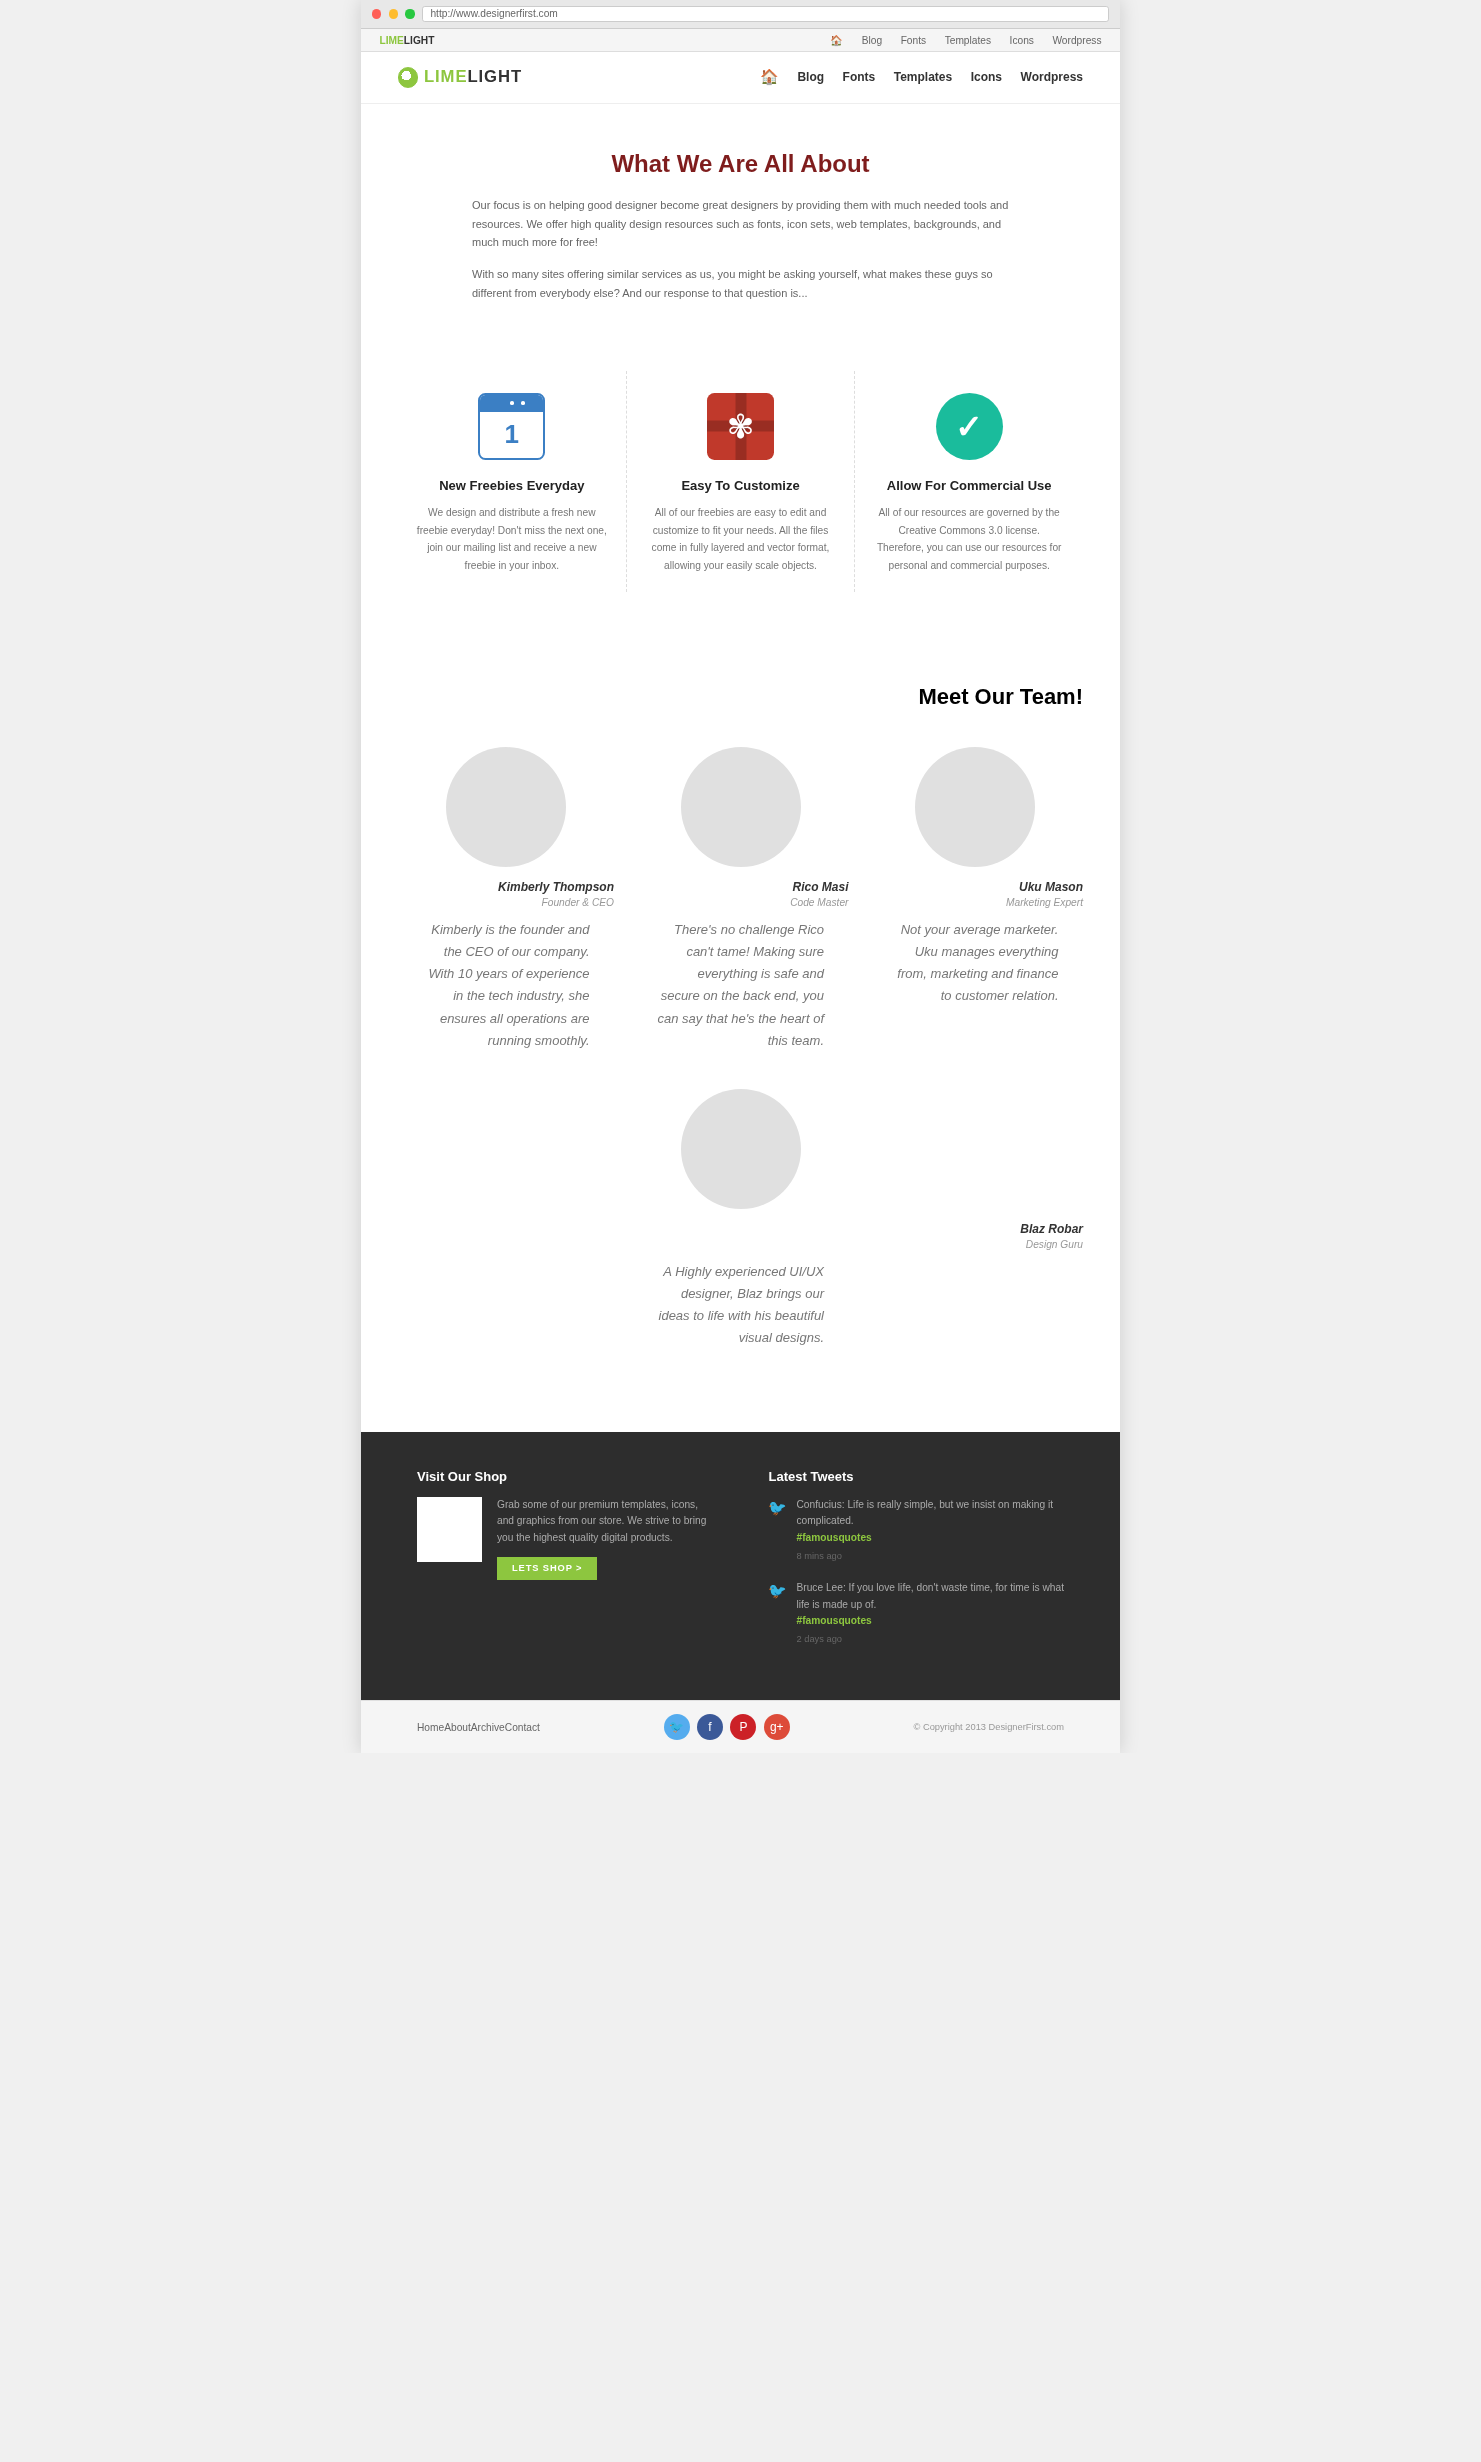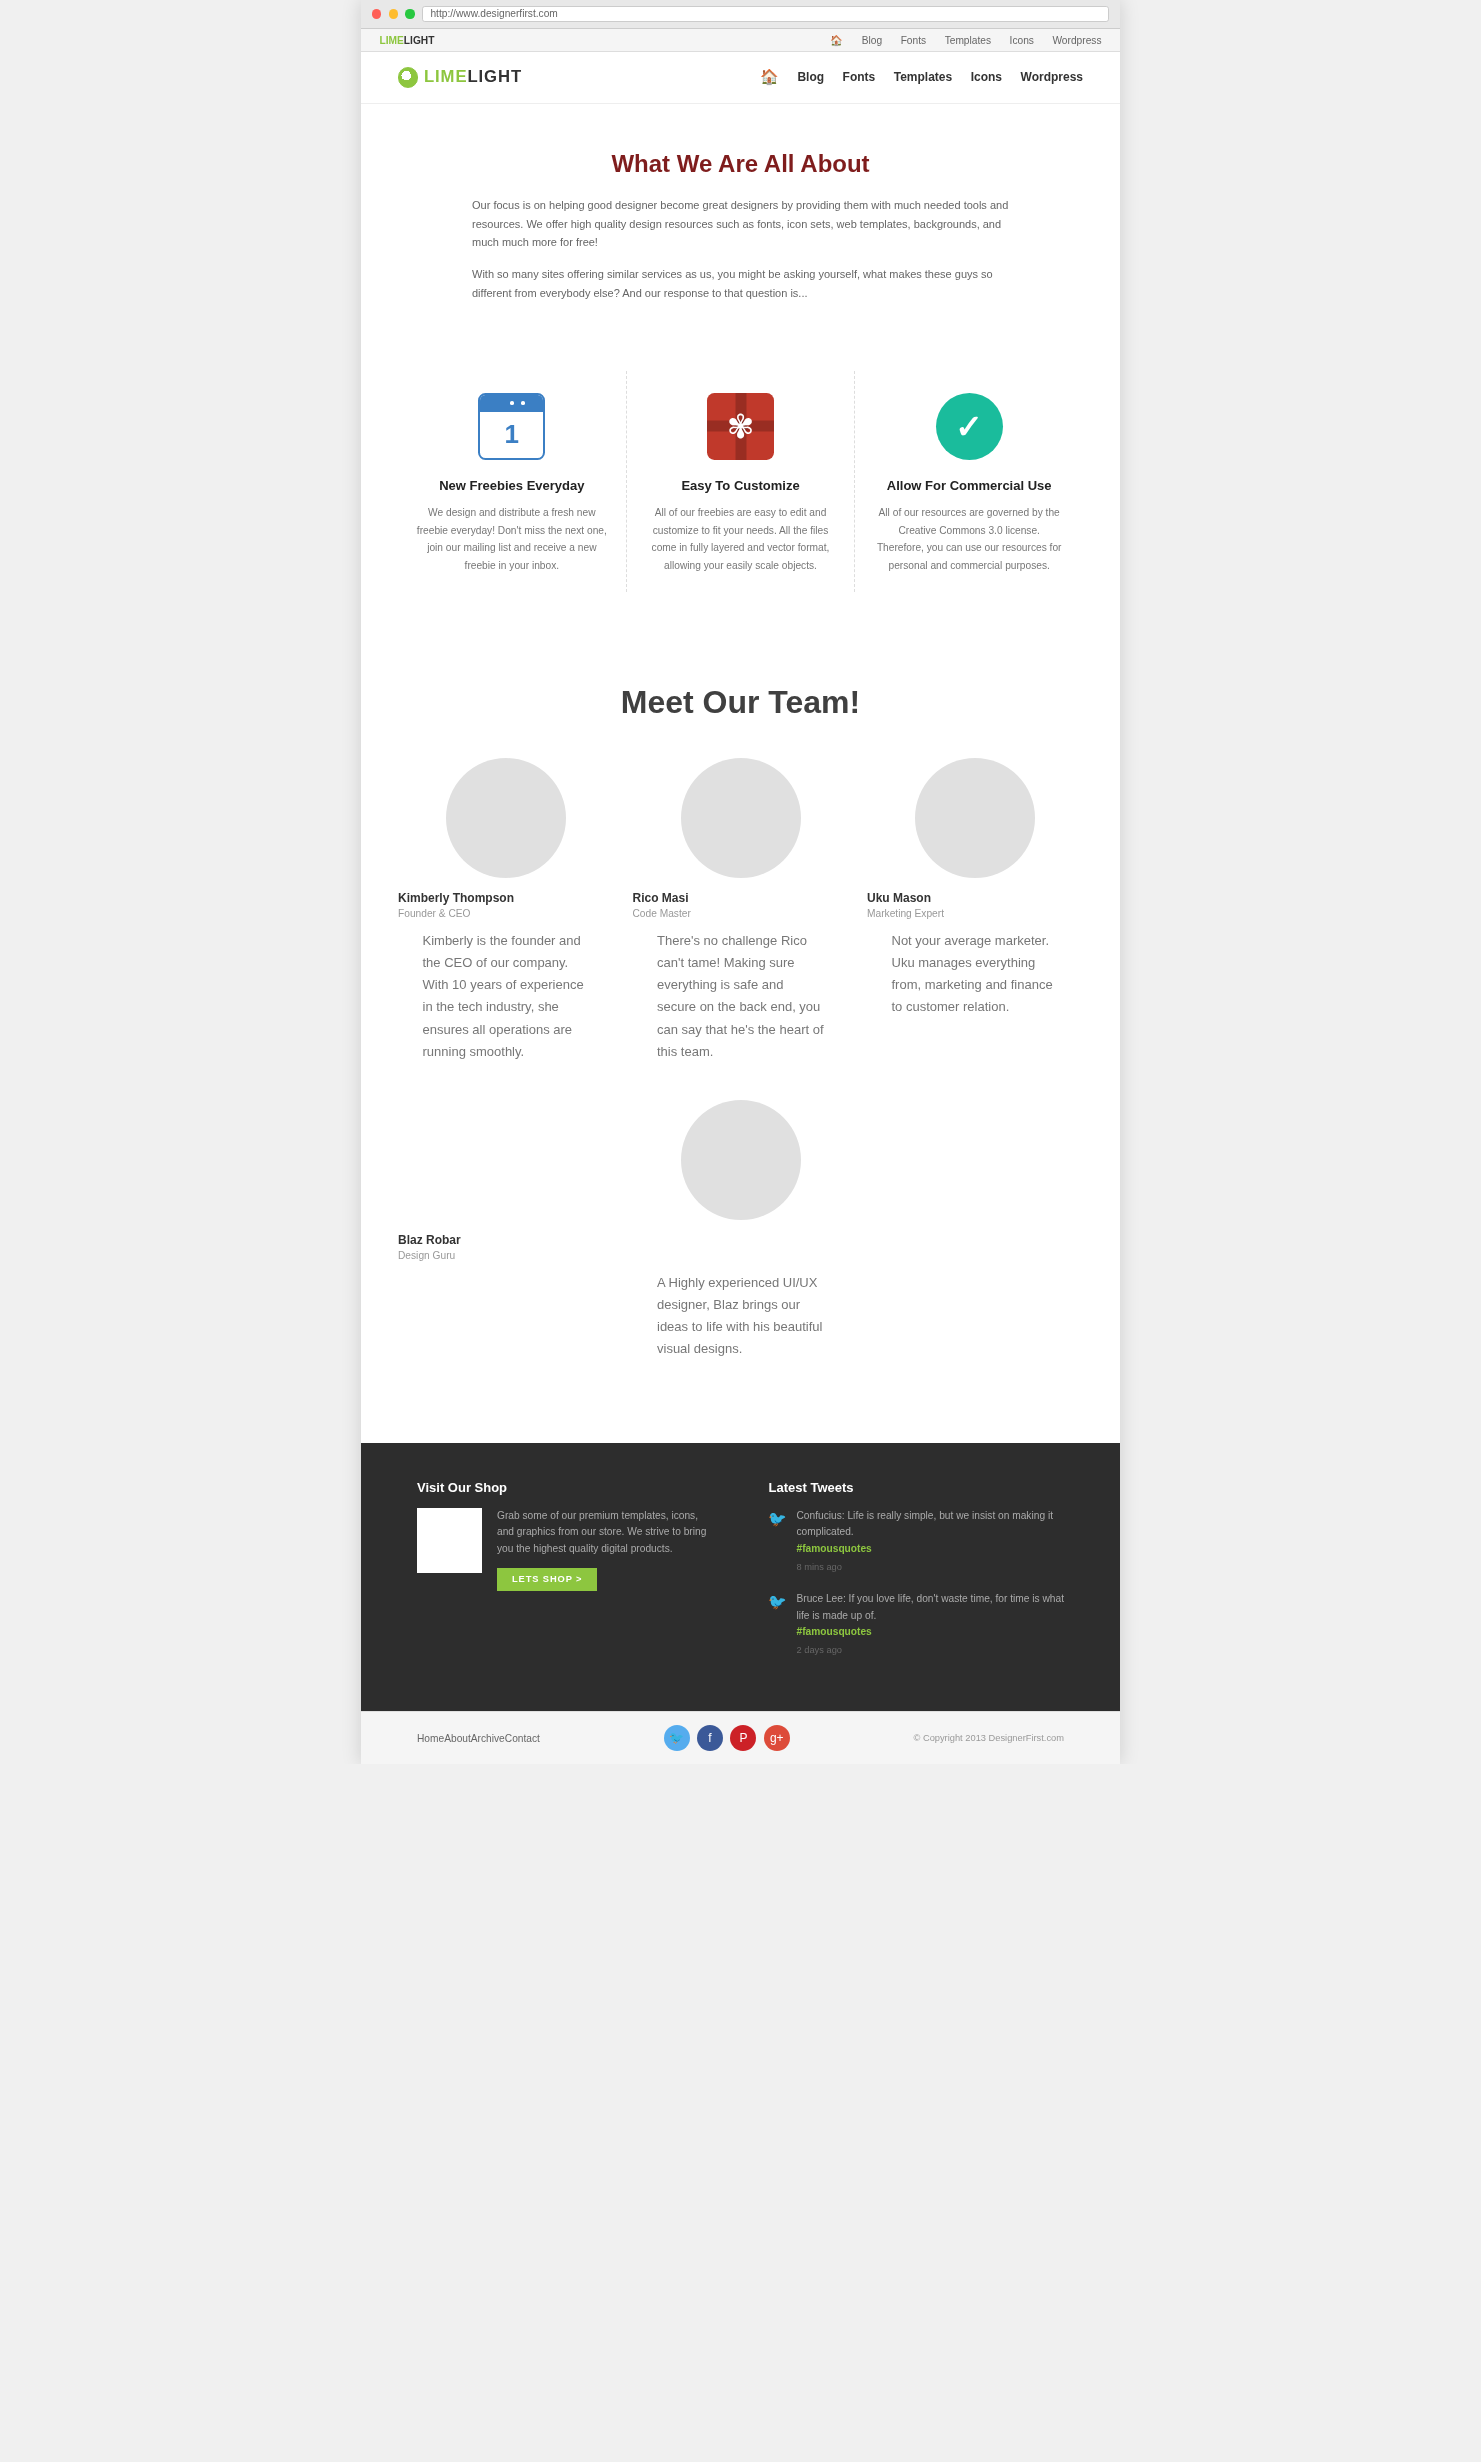--- a/index.html
+++ b/index.html
@@ -234,34 +234,36 @@
       line-height: 1.7;
     }
 
     
     .team-section {
       padding: 46px 37px;
       text-align: center;
       background: #fff;
     }
     .team-title {
-      font-size: 32px;
+      font-size: 22px;
       font-weight: 900;
-      color: #404040;
+      color: #000000;
       margin-bottom: 37px;
+      text-align: right;
     }
     .team-row {
       display: flex;
       justify-content: space-around;
       gap: 18.5px;
       margin-bottom: 37px;
     }
     .team-member {
       flex: 1;
-      text-align: left;
+      text-align: right;
+      font-style: italic;
     }
     .team-avatar {
       width: 120px;
       height: 120px;
       border-radius: 50%;
       background: #e0e0e0;
       margin: 0 auto 13px;
     }
     .member-name {
       font-size: 12px;

